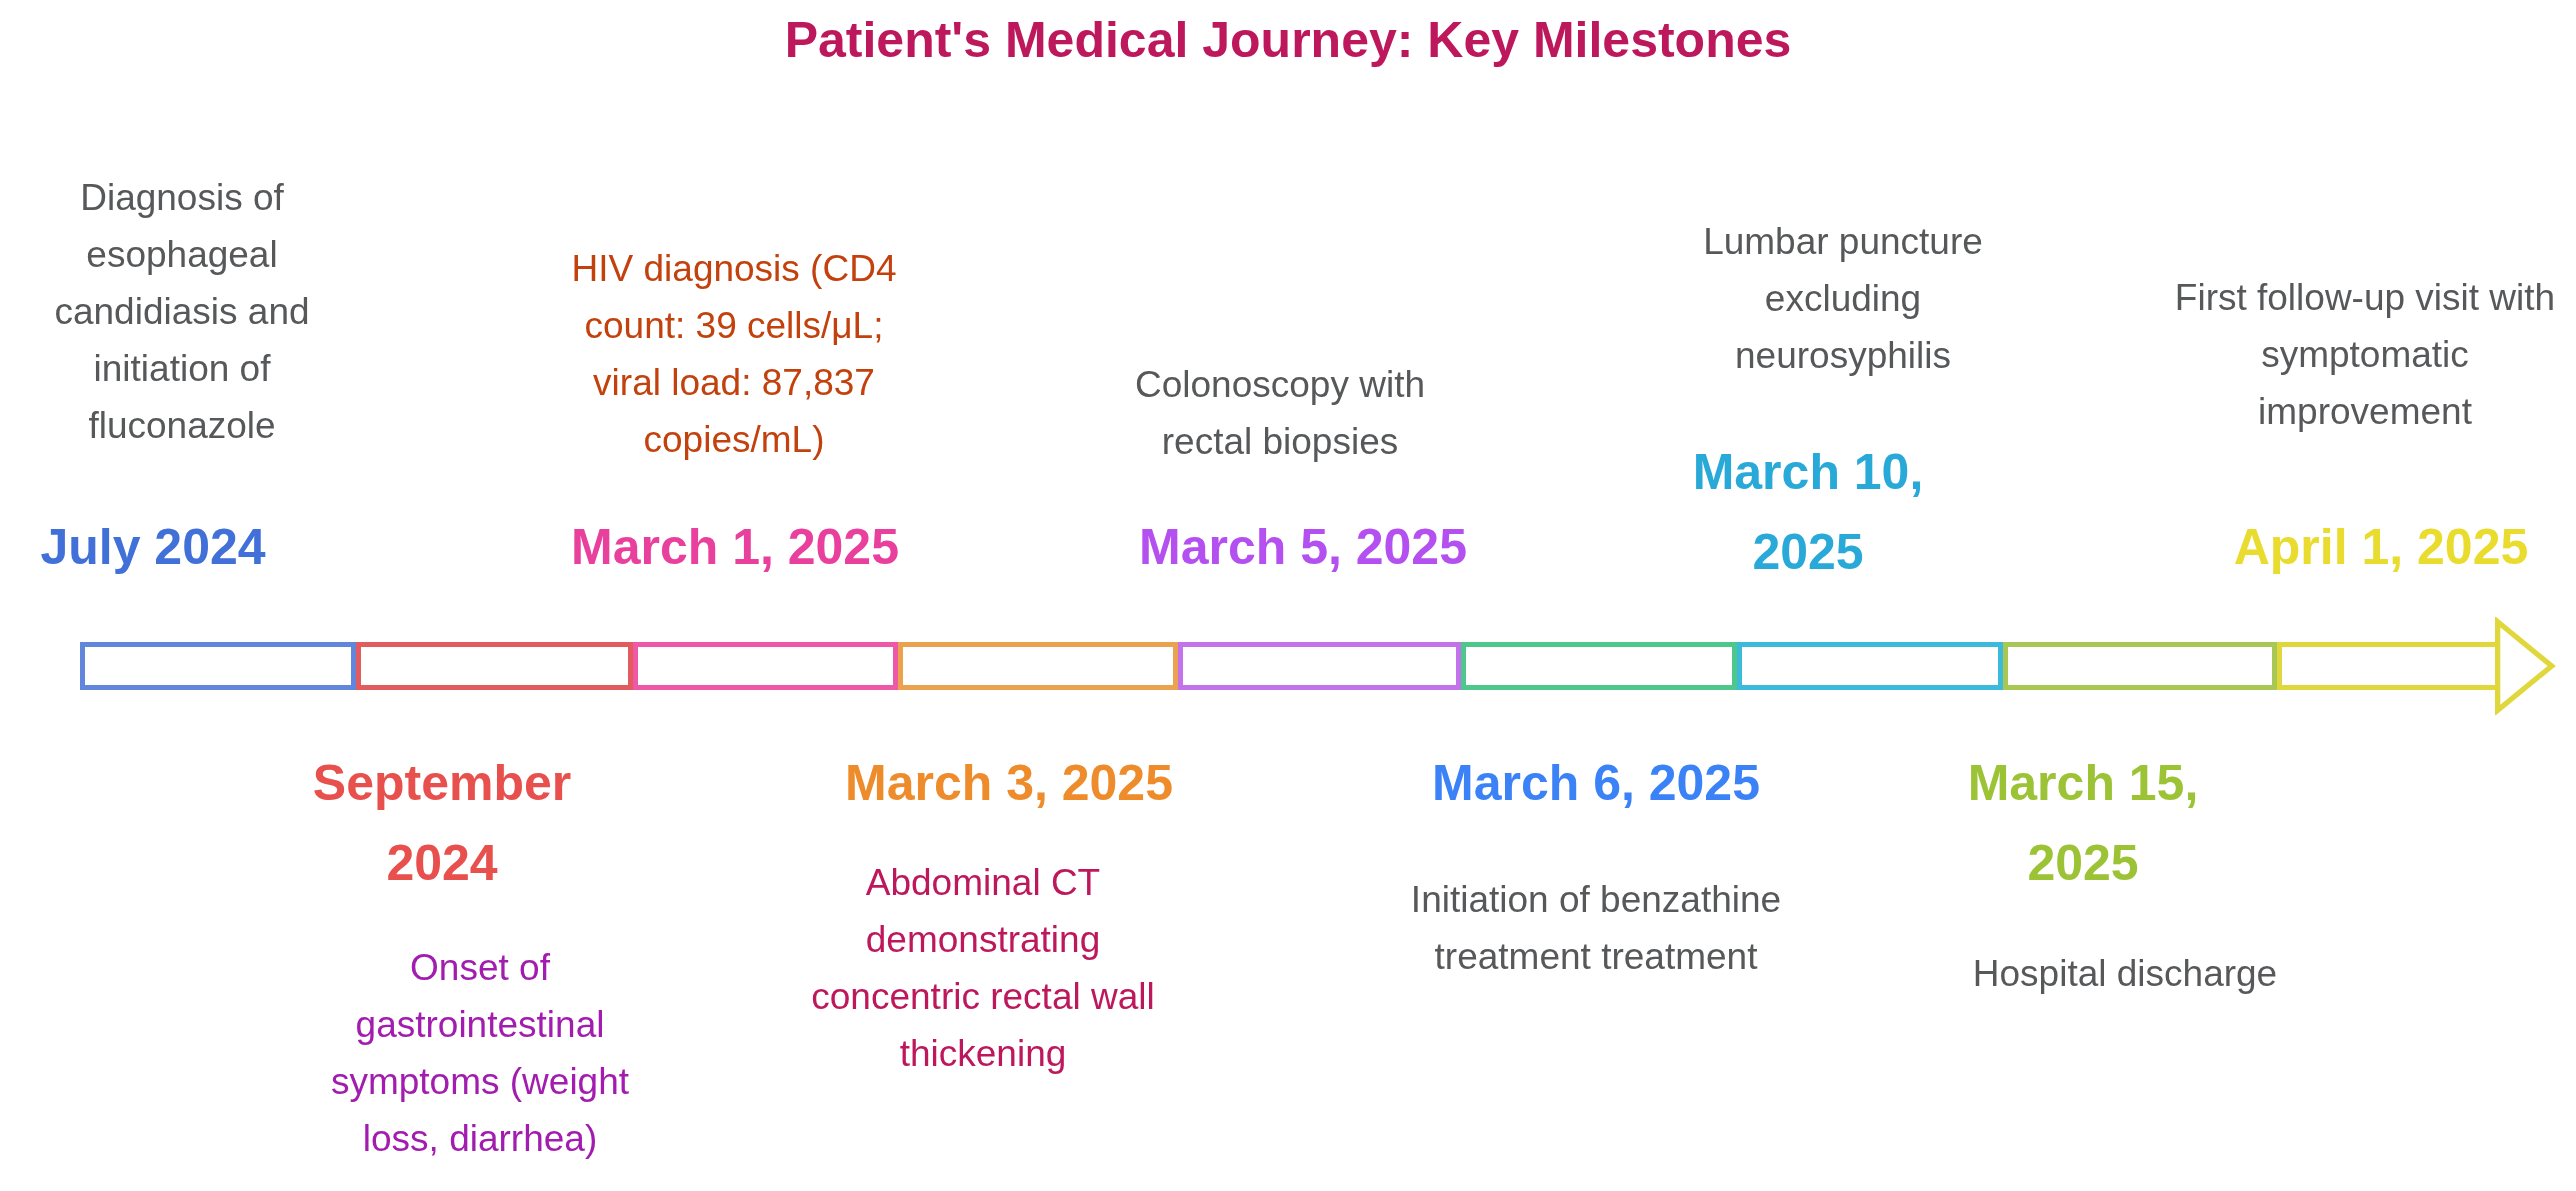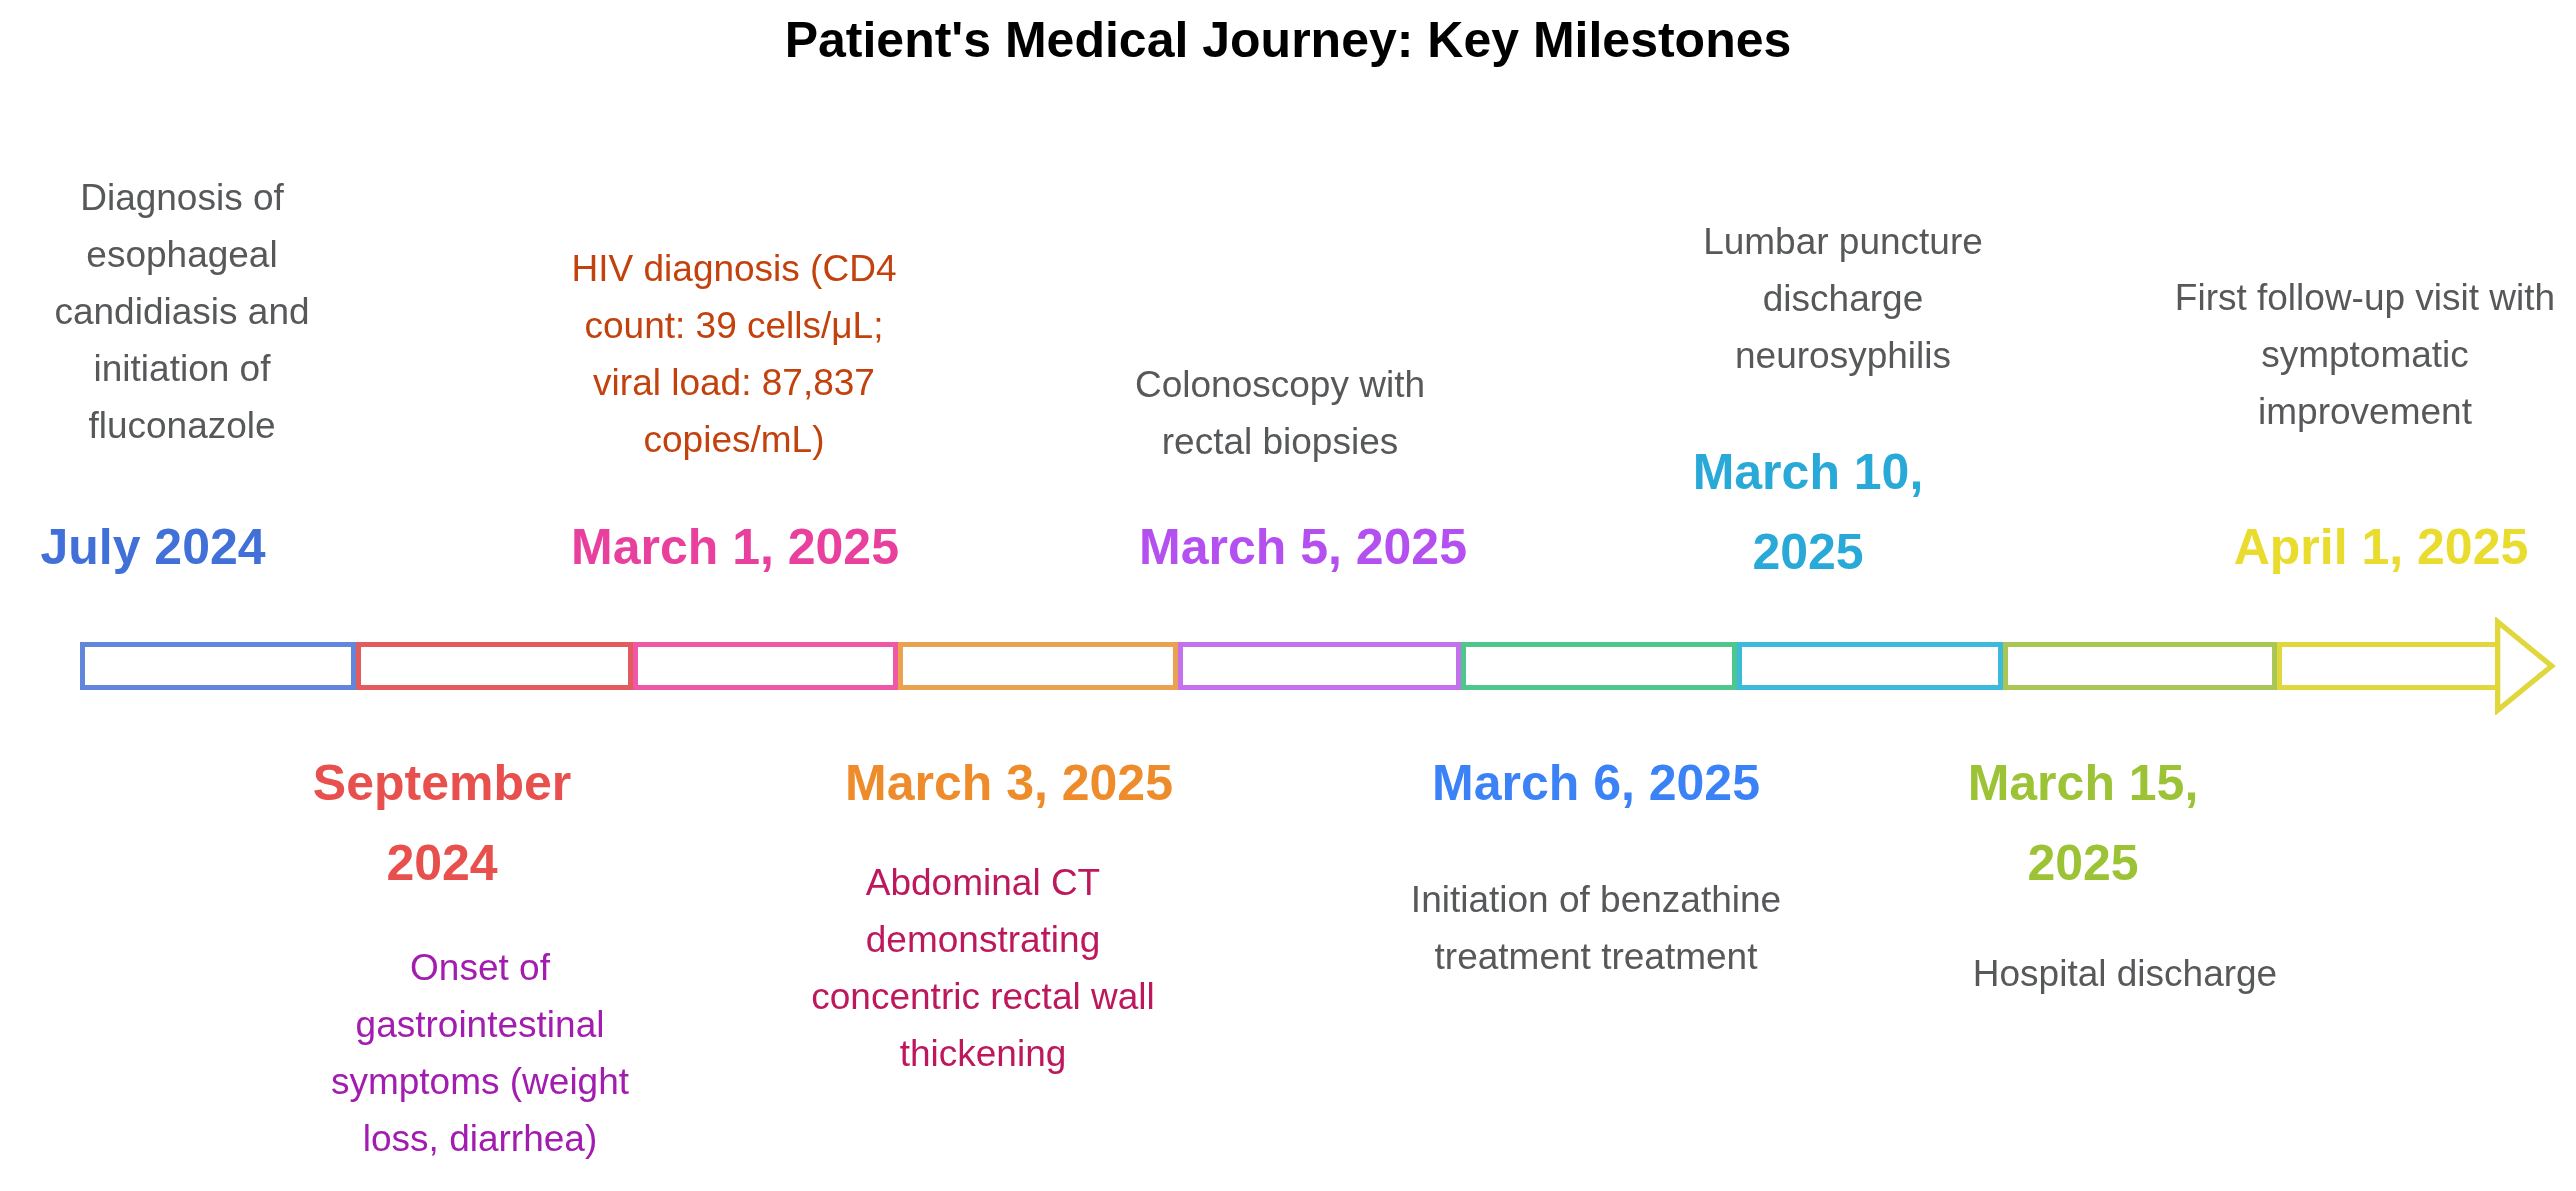--- a/index.html
+++ b/index.html
@@ -21,21 +21,21 @@
   .desc {
     position:absolute; transform:translateX(-50%); text-align:center;
     font-size:37px; line-height:57px;
   }
   #arrow-head { position:absolute; }
 </style>
 </head>
 <body>
 
 <div id="canvas" style="background: rgb(255, 255, 255);">
-  <div id="title" style="color: #000000;">Patient's Medical Journey: Key Milestones</div>
+  <div id="title" style="color: #be185d;">Patient's Medical Journey: Key Milestones</div>
 
   <div id="bar" style="left: 80px; top: 642px;">
       <div class="segment" style="width: 276px; height: 48px; border-width: 5.3px; border-color: rgb(97, 134, 219);"></div>
       <div class="segment" style="width: 277px; height: 48px; border-width: 5.3px; border-color: rgb(226, 91, 94);"></div>
       <div class="segment" style="width: 265px; height: 48px; border-width: 5.3px; border-color: rgb(238, 88, 166);"></div>
       <div class="segment" style="width: 280px; height: 48px; border-width: 5.3px; border-color: rgb(235, 162, 78);"></div>
       <div class="segment" style="width: 283px; height: 48px; border-width: 5.3px; border-color: rgb(196, 113, 236);"></div>
       <div class="segment" style="width: 276px; height: 48px; border-width: 5.3px; border-color: rgb(78, 199, 140);"></div>
       <div class="segment" style="width: 266px; height: 48px; border-width: 5.3px; border-color: rgb(60, 186, 219);"></div>
       <div class="segment" style="width: 274px; height: 48px; border-width: 5.3px; border-color: rgb(168, 199, 84);"></div>
@@ -53,20 +53,20 @@
       <div class="desc" style="left: 480px; top: 939px; width: 338px; color: #a21caf;">Onset of gastrointestinal symptoms (weight loss, diarrhea)</div>
       <div class="date" style="left: 735px; top: 507px; width: 534px; color: rgb(232, 64, 156);">March 1, 2025</div>
       <div class="desc" style="left: 734px; top: 240px; width: 365px; color: #c2410c;">HIV diagnosis (CD4 count: 39 cells/μL; viral load: 87,837 copies/mL)</div>
       <div class="date" style="left: 1009px; top: 743px; width: 534px; color: rgb(238, 140, 43);">March 3, 2025</div>
       <div class="desc" style="left: 983px; top: 854px; width: 347px; color: #be185d;">Abdominal CT demonstrating concentric rectal wall thickening</div>
       <div class="date" style="left: 1303px; top: 507px; width: 534px; color: rgb(180, 79, 240);">March 5, 2025</div>
       <div class="desc" style="left: 1280px; top: 356px; width: 338px; color: rgb(87, 88, 90);">Colonoscopy with rectal biopsies</div>
       <div class="date" style="left: 1596px; top: 743px; width: 534px; color: #3b82f6; text-align: center;">March 6, 2025</div>
       <div class="desc" style="left: 1596px; top: 871px; width: 418px; color: rgb(87, 88, 90);">Initiation of benzathine treatment treatment</div>
       <div class="date" style="left: 1808px; top: 432px; width: 276px; color: rgb(41, 169, 216);">March 10, 2025</div>
-      <div class="desc" style="left: 1843px; top: 213px; width: 320px; color: rgb(87, 88, 90);">Lumbar puncture discharge neurosyphilis</div>
+      <div class="desc" style="left: 1843px; top: 213px; width: 320px; color: rgb(87, 88, 90);">Lumbar puncture excluding neurosyphilis</div>
       <div class="date" style="left: 2083px; top: 743px; width: 276px; color: rgb(156, 195, 53);">March 15, 2025</div>
       <div class="desc" style="left: 2125px; top: 945px; width: 462px; color: rgb(87, 88, 90);">Hospital discharge</div>
       <div class="date" style="left: 2381px; top: 507px; width: 534px; color: rgb(233, 220, 47);">April 1, 2025</div>
       <div class="desc" style="left: 2365px; top: 269px; width: 409px; color: rgb(87, 88, 90);">First follow-up visit with symptomatic improvement</div>
     </div>
 </div>
 
 
 </body></html>

